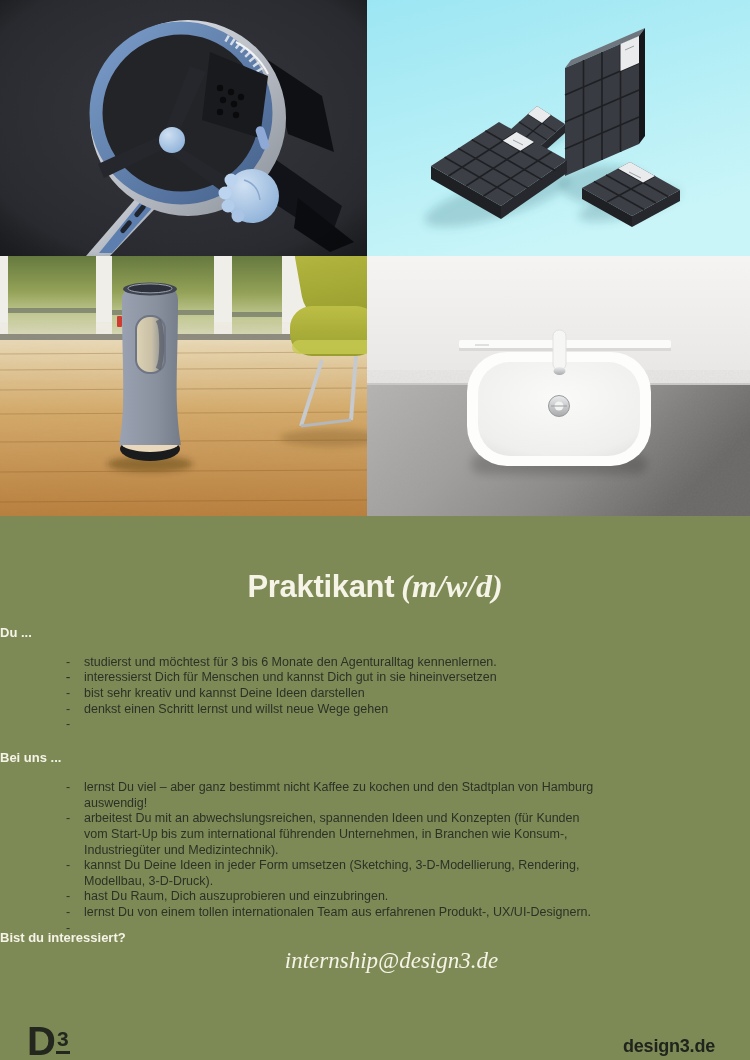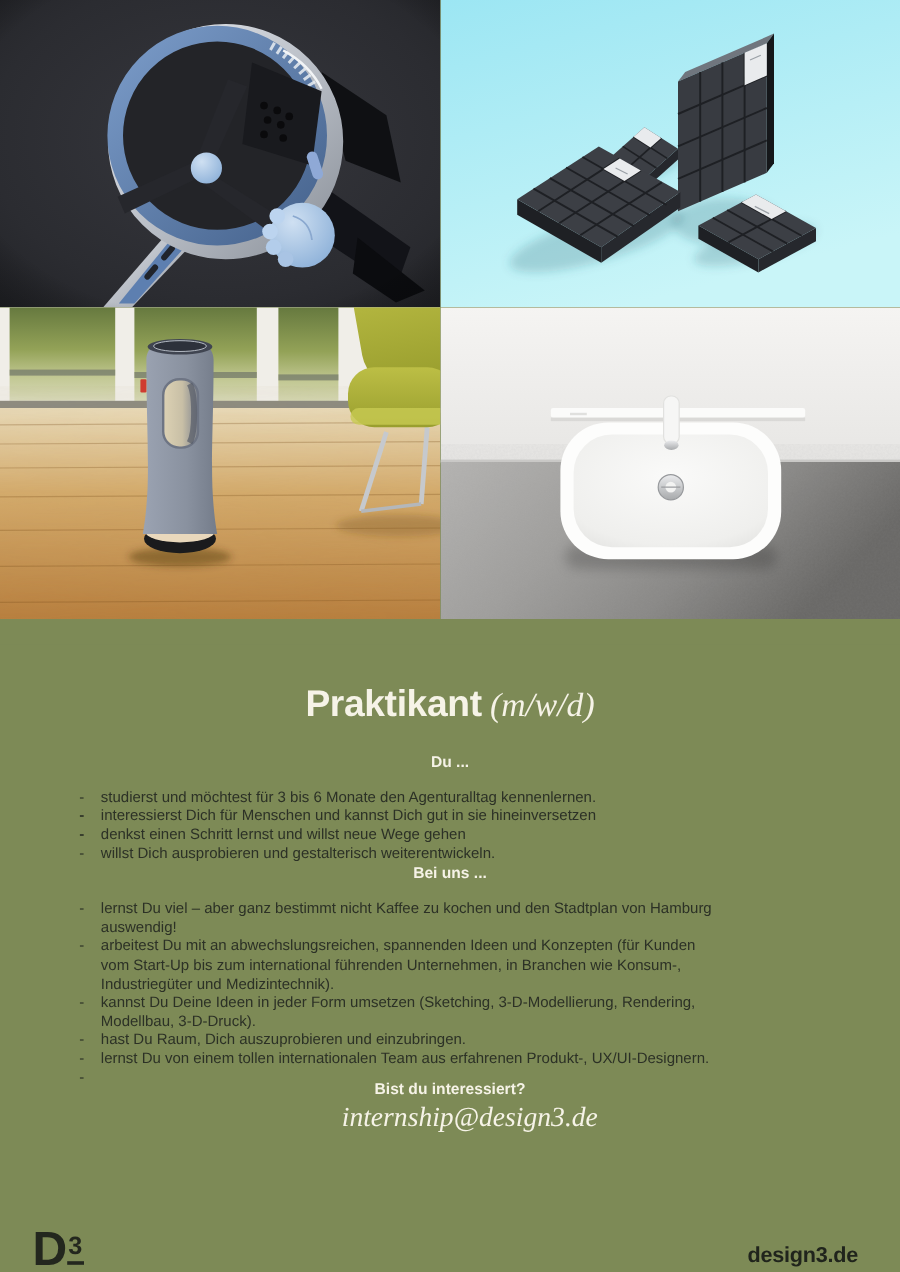--- a/index.html
+++ b/index.html
@@ -28,30 +28,29 @@
     padding-top:33px;
     text-align:center;
     line-height:32px;
     color:#f6f3e7;
   }
   .title-main{
     font-size:31px;font-weight:700;letter-spacing:-0.3px;
   }
   .title-gender{
     font-family:"Liberation Serif",serif;
-    font-style:italic;font-size:28px;font-weight:400;
+    font-style:italic;font-size:32px;font-weight:700;
     margin-left:7px;
   }
   .mini-heading{
     margin-top:7px;
-    text-align:center;
     font-size:13px;font-weight:700;
     color:#f6f3e7;
   }
-  .heading-2{margin-top:1px;}
+  .heading-2{margin-top:33px;}
   ul.bullets{
     list-style:none;
     margin:15px 40px 0 66px;
     padding:0;
     max-width:668px;
     font-size:12.5px;
     line-height:15.6px;
   }
   ul.bullets li{position:relative;padding-left:18px;}
   ul.bullets .dash{position:absolute;left:0;top:0;}
@@ -388,23 +387,23 @@
   <h1 class="title-row">
     <span class="title-main">Praktikant</span><span class="title-gender">(m/w/d)</span>
   </h1>
 
   <div class="mini-heading">Du ...</div>
 
   <ul class="bullets">
     <li><span class="dash">-</span><span class="li-text">studierst und möchtest für 3 bis 6 Monate den Agenturalltag kennenlernen.</span></li>
     <li><span class="dash">-</span></li>
     <li><span class="dash">-</span><span class="li-text">interessierst Dich für Menschen und kannst Dich gut in sie hineinversetzen</span></li>
+    <li><span class="dash">-</span><span class="li-text">bist sehr kreativ und kannst Deine Ideen darstellen</span></li>
+    <li><span class="dash">-</span><span class="li-text">denkst einen Schritt lernst und willst neue Wege gehen</span></li>
     <li><span class="dash">-</span></li>
-    <li><span class="dash">-</span><span class="li-text">denkst einen Schritt lernst und willst neue Wege gehen</span></li>
-    <li><span class="dash">-</span><span class="li-text">willst Dich ausprobieren und gestalterisch weiterentwickeln.</span></li>
   </ul>
 
   <div class="mini-heading heading-2">Bei uns ...</div>
 
   <ul class="bullets">
     <li><span class="dash">-</span><span class="li-text">lernst Du viel – aber ganz bestimmt nicht Kaffee zu kochen und den Stadtplan von Hamburg
 auswendig!</span></li>
     <li><span class="dash">-</span><span class="li-text">arbeitest Du mit an abwechslungsreichen, spannenden Ideen und Konzepten (für Kunden
 vom Start-Up bis zum international führenden Unternehmen, in Branchen wie Konsum-,
 Industriegüter und Medizintechnik).</span></li>

